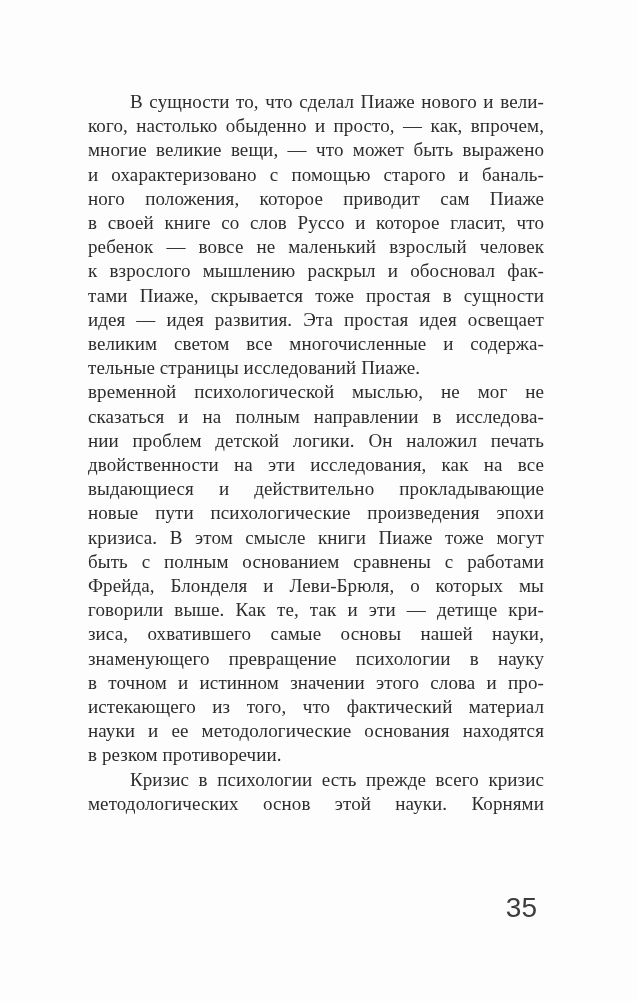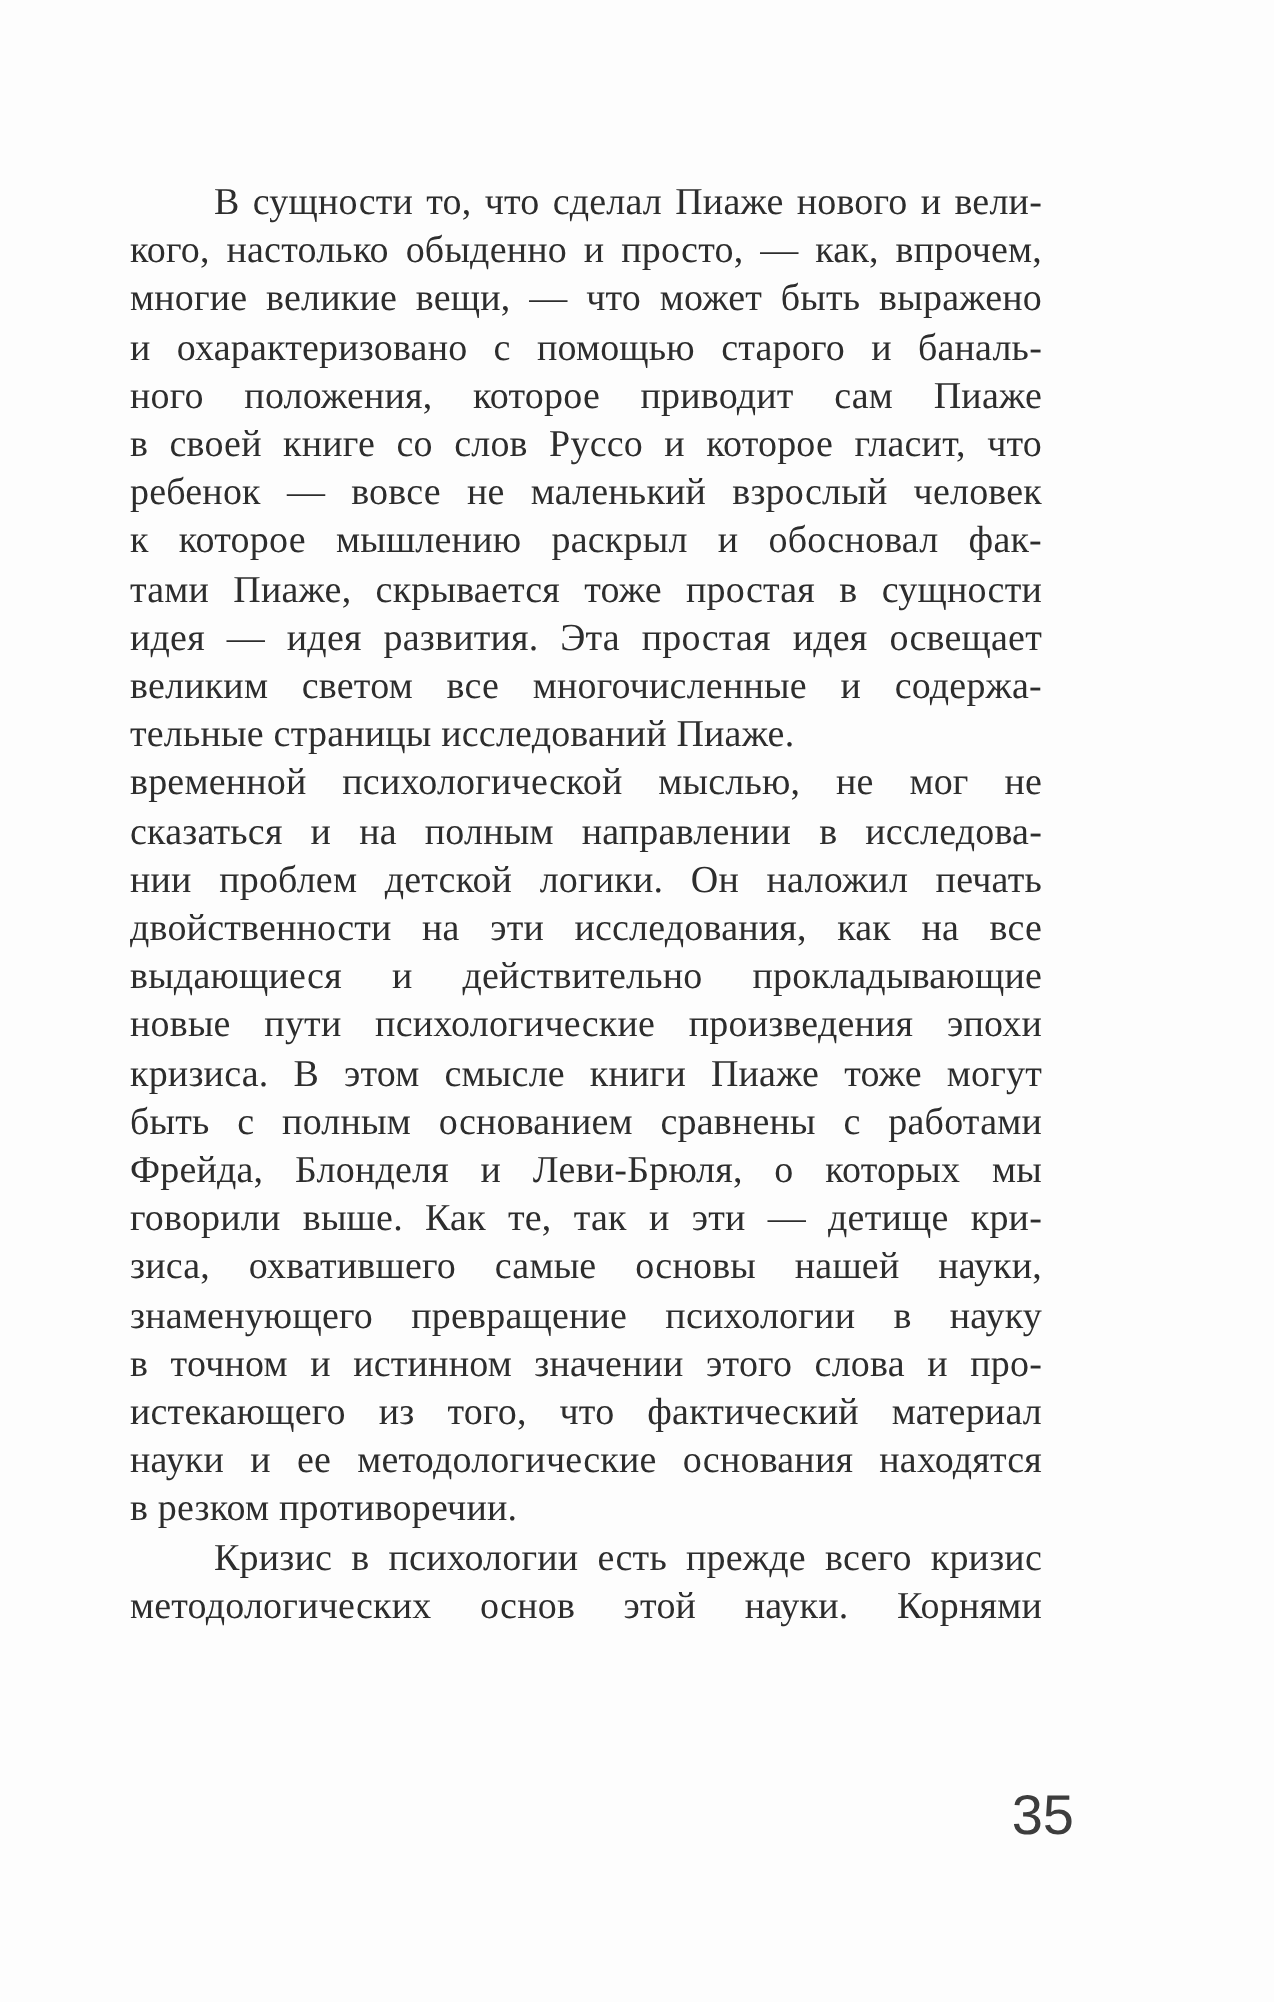--- a/index.html
+++ b/index.html
@@ -13,21 +13,21 @@
     position: relative;
     overflow: hidden;
     font-family: "Liberation Serif", serif;
   }
   .book-page {
     position: absolute;
     inset: 0;
   }
   .text-block {
     position: absolute;
-    left: 65px;
+    left: 88px;
     top: 90px;
     width: 456px;
     color: #2d2d2d;
     font-size: 19px;
     line-height: 24.2px;
     letter-spacing: 0.1px;
   }
   .paragraph {
     margin: 0;
     padding: 0;
@@ -59,21 +59,21 @@
 <div class="book-page">
   <div class="text-block">
       <div class="paragraph">
         <div class="line indent">В сущности то, что сделал Пиаже нового и вели-</div>
         <div class="line">кого, настолько обыденно и просто, — как, впрочем,</div>
         <div class="line">многие великие вещи, — что может быть выражено</div>
         <div class="line">и охарактеризовано с помощью старого и баналь-</div>
         <div class="line">ного положения, которое приводит сам Пиаже</div>
         <div class="line">в своей книге со слов Руссо и которое гласит, что</div>
         <div class="line">ребенок — вовсе не маленький взрослый человек</div>
-        <div class="line">к которое мышлению раскрыл и обосновал фак-</div>
+        <div class="line">к взрослого мышлению раскрыл и обосновал фак-</div>
         <div class="line">тами Пиаже, скрывается тоже простая в сущности</div>
         <div class="line">идея — идея развития. Эта простая идея освещает</div>
         <div class="line">великим светом все многочисленные и содержа-</div>
         <div class="line last">тельные страницы исследований Пиаже.</div>
       </div>
       <div class="paragraph">
         <div class="line">временной психологической мыслью, не мог не</div>
         <div class="line">сказаться и на полным направлении в исследова-</div>
         <div class="line">нии проблем детской логики. Он наложил печать</div>
         <div class="line">двойственности на эти исследования, как на все</div>

